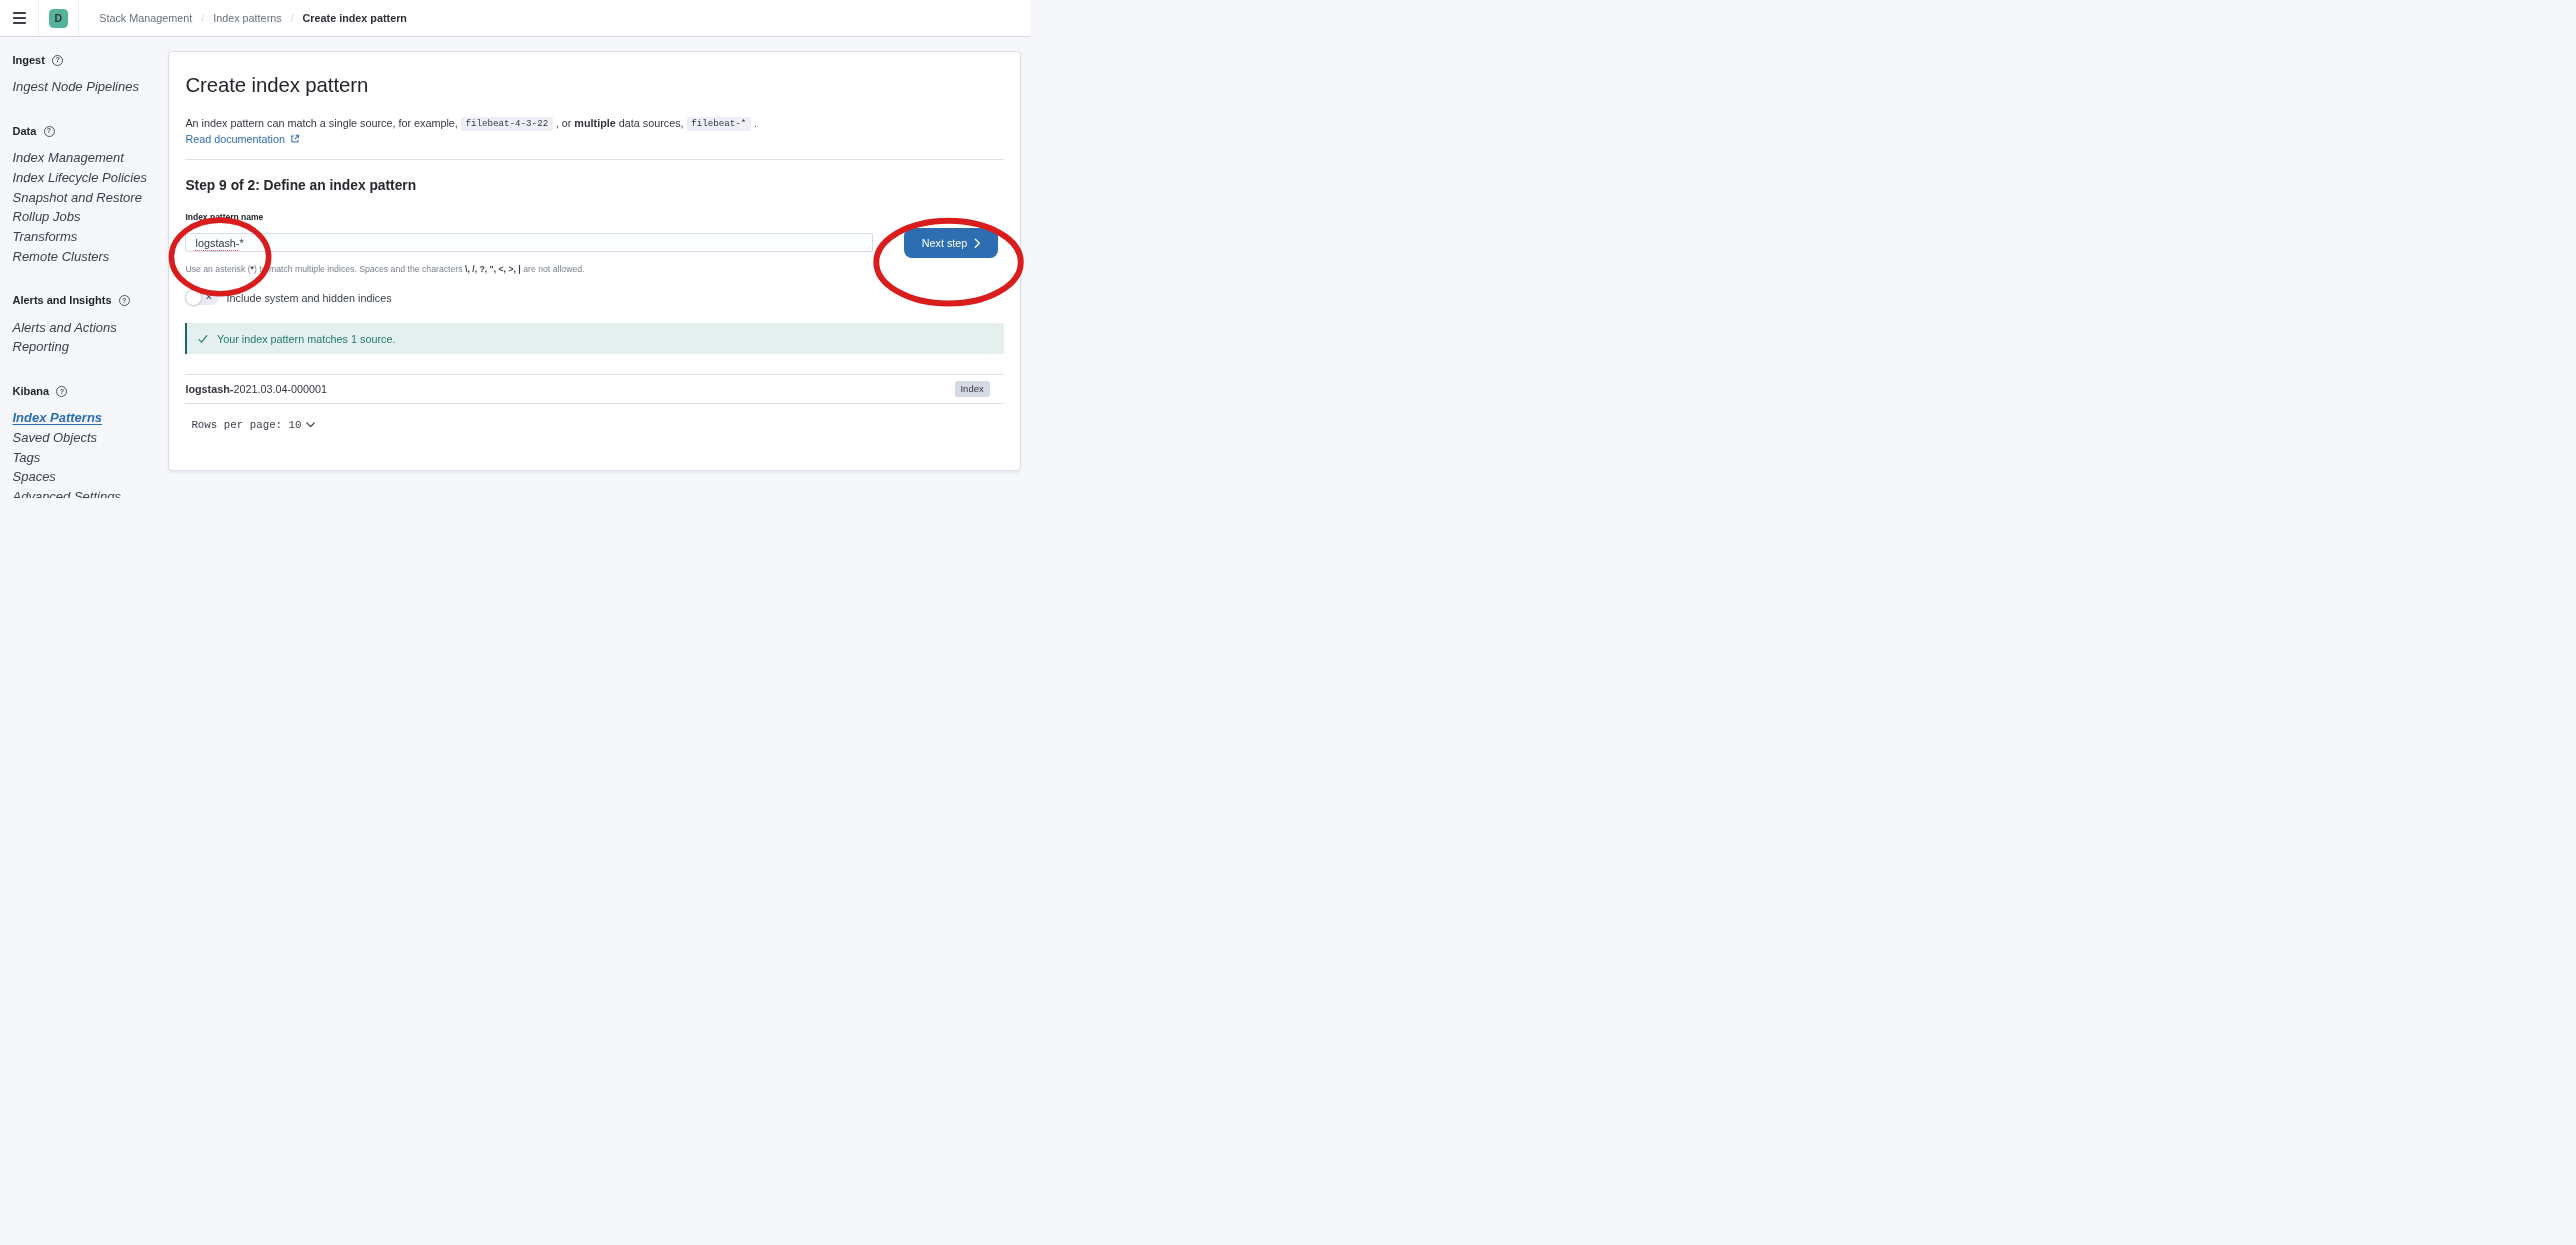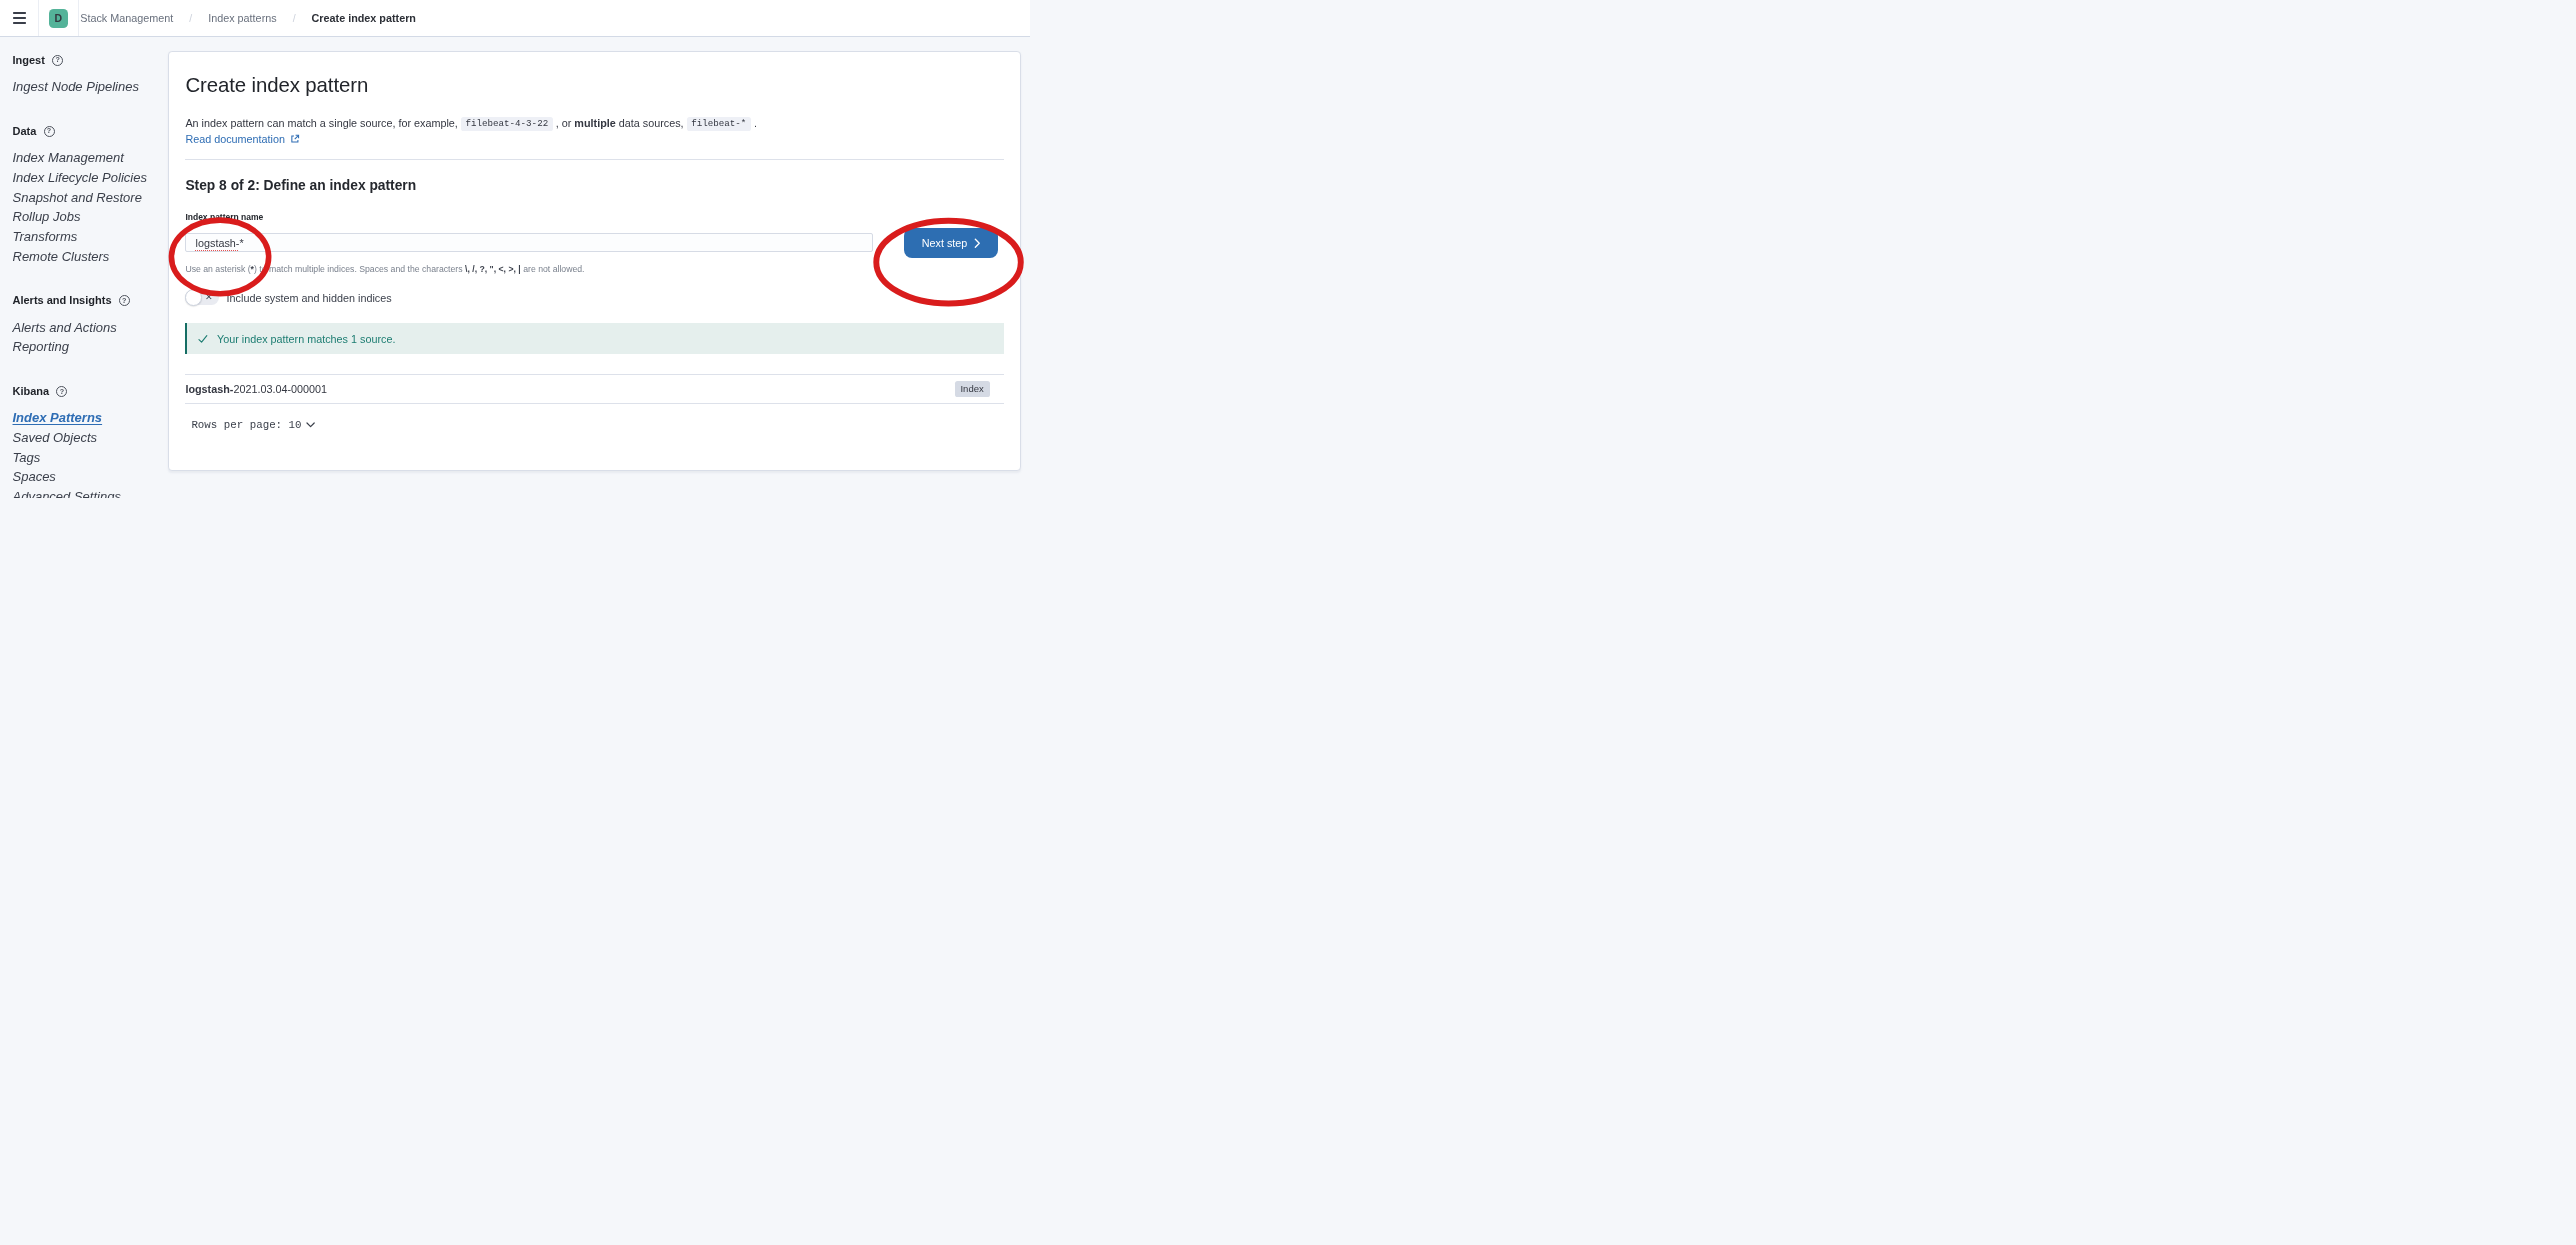--- a/index.html
+++ b/index.html
@@ -21,21 +21,21 @@
   .menu-btn{ padding:0 11.8px 0 12.5px; height:100%; display:flex; align-items:center; cursor:pointer; background:none; border:none; }
   .hamburger{ display:flex; flex-direction:column; gap:3px; }
   .hamburger span{ width:13.8px; height:2px; background:#3a3f4a; border-radius:0.7px; }
   .hdr-divider{ width:0.7px; height:100%; background:#ebeef4; }
   .space-wrap{ padding:0 9.9px; height:100%; display:flex; align-items:center; cursor:pointer; background:none; border:none; }
   .space-badge{
     width:19px; height:19px; border-radius:4.6px; background:#54b399;
     display:flex; align-items:center; justify-content:center;
     font-size:10.5px; font-weight:700; color:#33383f;
   }
-  .breadcrumbs{ display:flex; align-items:flex-start; gap:16px; padding-left:2px; font-size:10.8px; }
+  .breadcrumbs{ display:flex; align-items:flex-start; gap:9px; padding-left:21px; font-size:10.8px; }
   .crumb{ color:#69707d; cursor:pointer; }
   .crumb-sep{ color:#cdd2dc; font-size:10.5px; }
   .crumb.current{ color:#2c2f36; font-weight:600; cursor:default; }
 
   
   .sidebar{
     position:absolute; top:37px; left:0; width:166px; bottom:0;
     padding:15.8px 9.2px 0 12.5px;
   }
   .nav-group{ margin-bottom:27px; }
@@ -190,21 +190,21 @@
     <span>Read documentation</span>
     <svg width="9.9" height="9.9" viewBox="0 0 15 15" fill="none" stroke="#2e6db4" stroke-width="1.6">
       <path d="M6 3 H2.8 V12.2 H12 V9"></path>
       <path d="M8.5 2 H13 V6.5"></path>
       <path d="M13 2 L7.2 7.8"></path>
     </svg>
   </div>
 
   <hr class="panel-divider">
 
-  <h2 class="step-title">Step 8 of 2: Define an index pattern</h2>
+  <h2 class="step-title">Step 9 of 2: Define an index pattern</h2>
 
   <div class="field-label">Index pattern name</div>
 
   <div class="form-row">
     <div class="text-input">
       <span><span class="misspelled">logstash-</span><span>*</span></span>
     </div>
     <button class="next-btn">
       <span>Next step</span>
       <svg width="6.6" height="10.5" viewBox="0 0 10 16" fill="none" stroke="#fff" stroke-width="2" stroke-linecap="round" stroke-linejoin="round">

